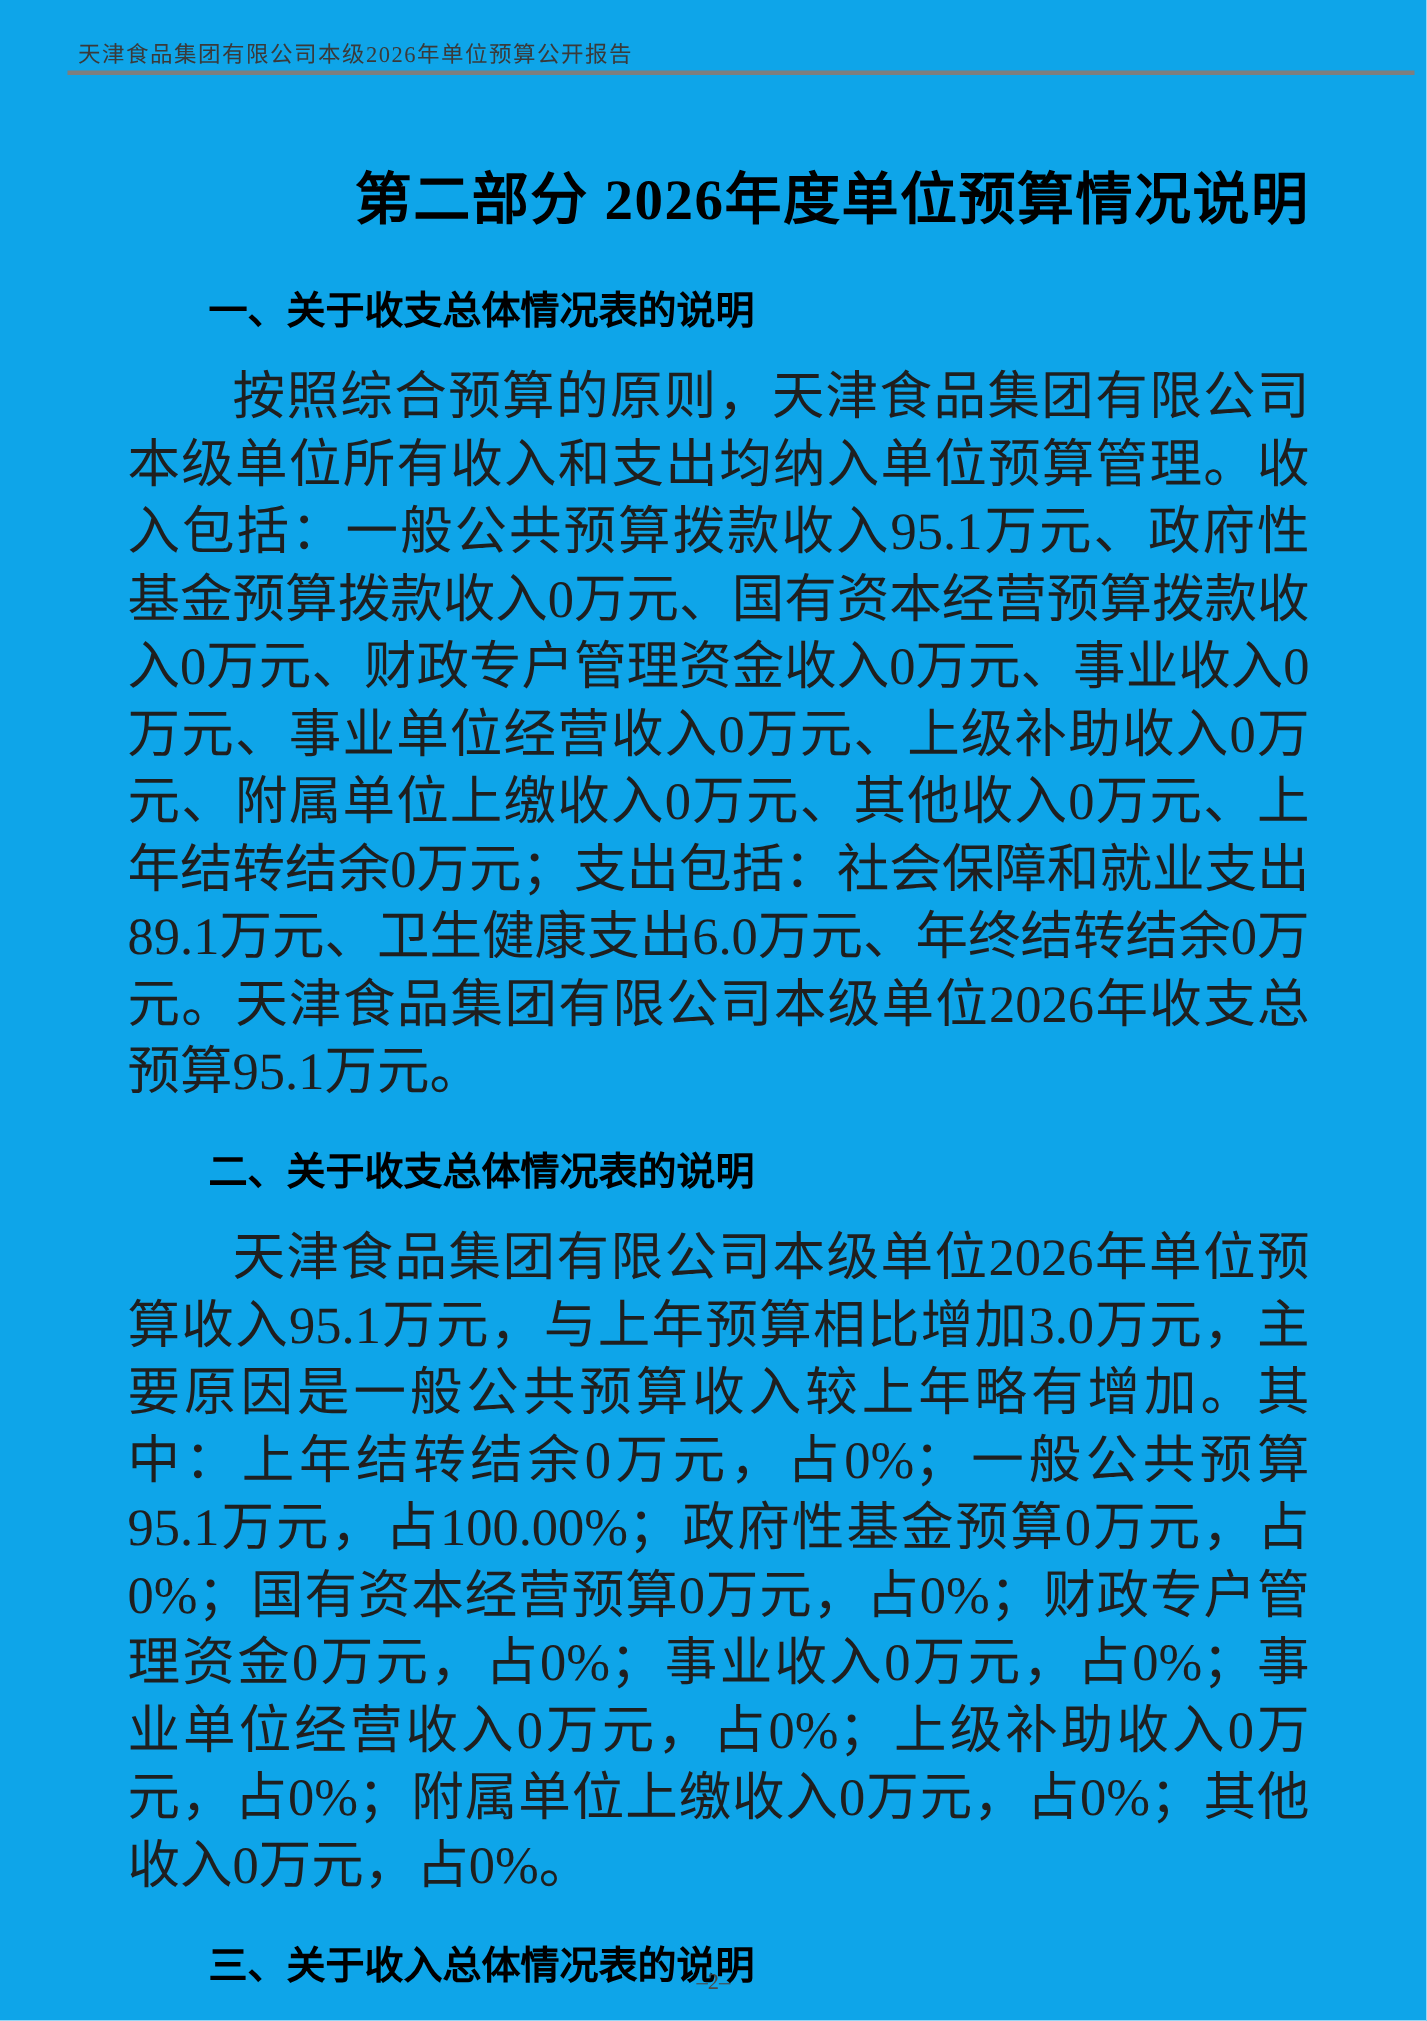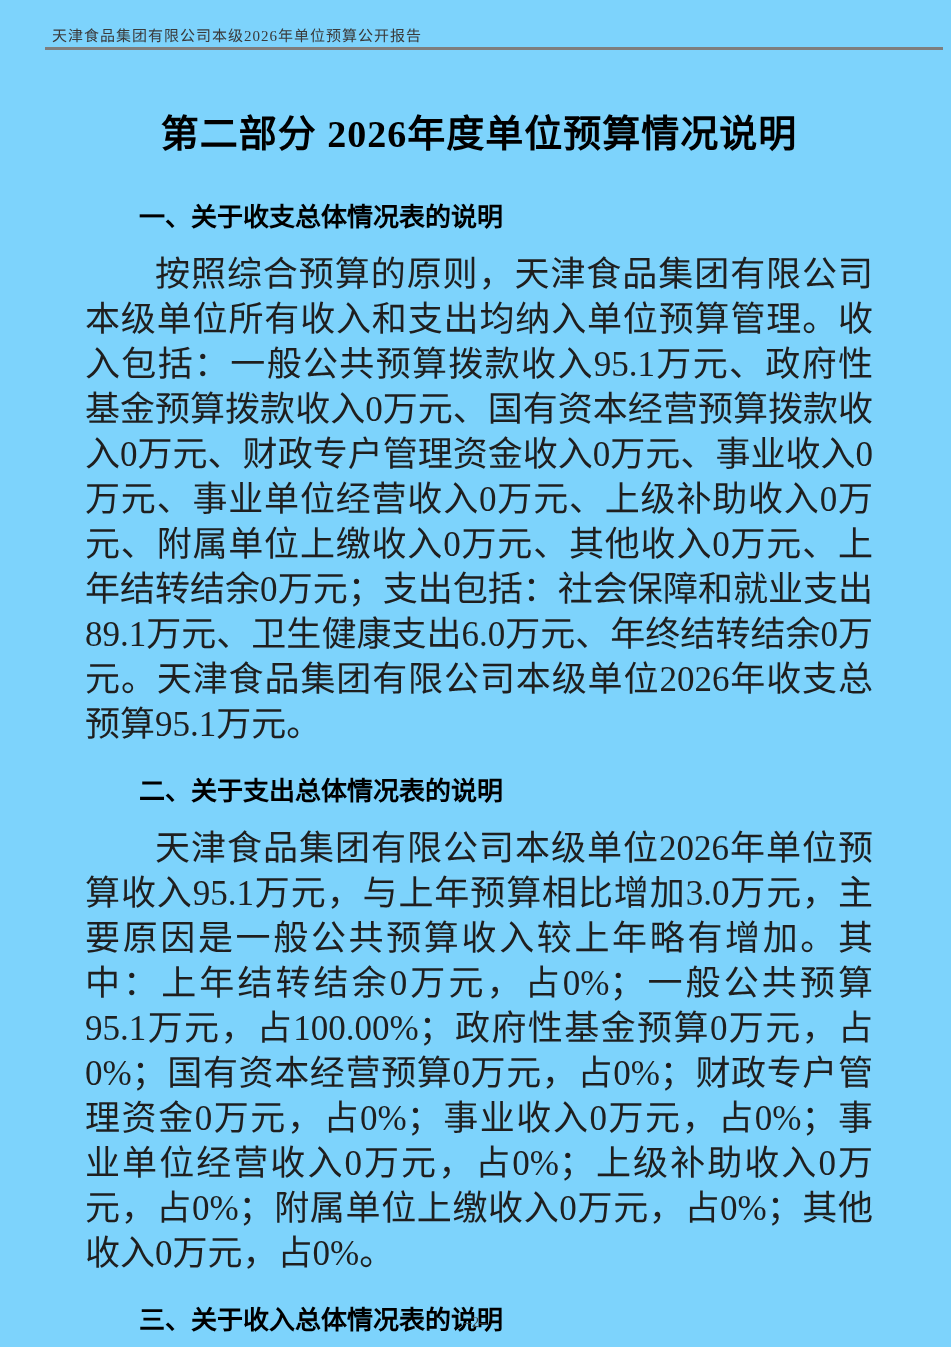--- a/index.html
+++ b/index.html
@@ -4,21 +4,21 @@
 <style>
   html, body {
     margin: 0;
     padding: 0;
     background: #ffffff;
   }
   .page {
     position: relative;
     width: 951px;
     height: 1347px;
-    background: #7dd3fc;
+    background: #0ea5e9;
     overflow: hidden;
     font-family: "Liberation Serif", "DejaVu Serif", serif;
   }
   .page-header {
     position: absolute;
     top: 24px;
     left: 52px;
     right: 10px;
     font-family: "Liberation Serif", "DejaVu Serif", serif;
     font-size: 15px;
@@ -35,39 +35,39 @@
     background: #7e7e7e;
   }
   .content {
     position: absolute;
     top: 95px;
     left: 85px;
     width: 788px;
   }
   .doc-title {
     margin: 10px 0 0 0;
-    text-align: center;
+    text-align: right;
     font-family: "Liberation Serif", "DejaVu Serif", serif;
     font-weight: bold;
     font-size: 38px;
     line-height: 58px;
     color: #000000;
     letter-spacing: 1px;
   }
   .section-heading {
     font-family: "Liberation Sans", "DejaVu Sans", sans-serif;
     font-weight: bold;
     font-size: 26px;
     line-height: 45px;
     color: #000000;
     text-indent: 54px;
     margin: 22px 0 12px 0;
   }
   .section-heading.first {
-    margin-top: 32px;
+    margin-top: 22px;
   }
   .body-para {
     font-family: "Liberation Serif", "DejaVu Serif", serif;
     font-size: 35px;
     line-height: 45px;
     color: #1f1f1f;
     text-align: justify;
     text-justify: inter-ideograph;
     text-indent: 2em;
     margin: 0;
@@ -93,21 +93,21 @@
   <div class="header-rule"></div>
 
   <div class="content">
 
     <h1 class="doc-title">第二部分 2026年度单位预算情况说明</h1>
 
     <h2 class="section-heading first">一、关于收支总体情况表的说明</h2>
 
     <p class="body-para">按照综合预算的原则，天津食品集团有限公司本级单位所有收入和支出均纳入单位预算管理。收入包括：一般公共预算拨款收入95.1万元、政府性基金预算拨款收入0万元、国有资本经营预算拨款收入0万元、财政专户管理资金收入0万元、事业收入0万元、事业单位经营收入0万元、上级补助收入0万元、附属单位上缴收入0万元、其他收入0万元、上年结转结余0万元；支出包括：社会保障和就业支出89.1万元、卫生健康支出6.0万元、年终结转结余0万元。天津食品集团有限公司本级单位2026年收支总预算95.1万元。</p>
 
-    <h2 class="section-heading">二、关于支出总体情况表的说明</h2>
+    <h2 class="section-heading">二、关于收支总体情况表的说明</h2>
 
     <p class="body-para">天津食品集团有限公司本级单位2026年单位预算收入95.1万元，与上年预算相比增加3.0万元，主要原因是一般公共预算收入较上年略有增加。其中：上年结转结余0万元，占0%；一般公共预算95.1万元，占100.00%；政府性基金预算0万元，占0%；国有资本经营预算0万元，占0%；财政专户管理资金0万元，占0%；事业收入0万元，占0%；事业单位经营收入0万元，占0%；上级补助收入0万元，占0%；附属单位上缴收入0万元，占0%；其他收入0万元，占0%。</p>
 
     <h2 class="section-heading">三、关于收入总体情况表的说明</h2>
 
 
   </div>
 
   <div class="page-footer">–2–</div>
 

